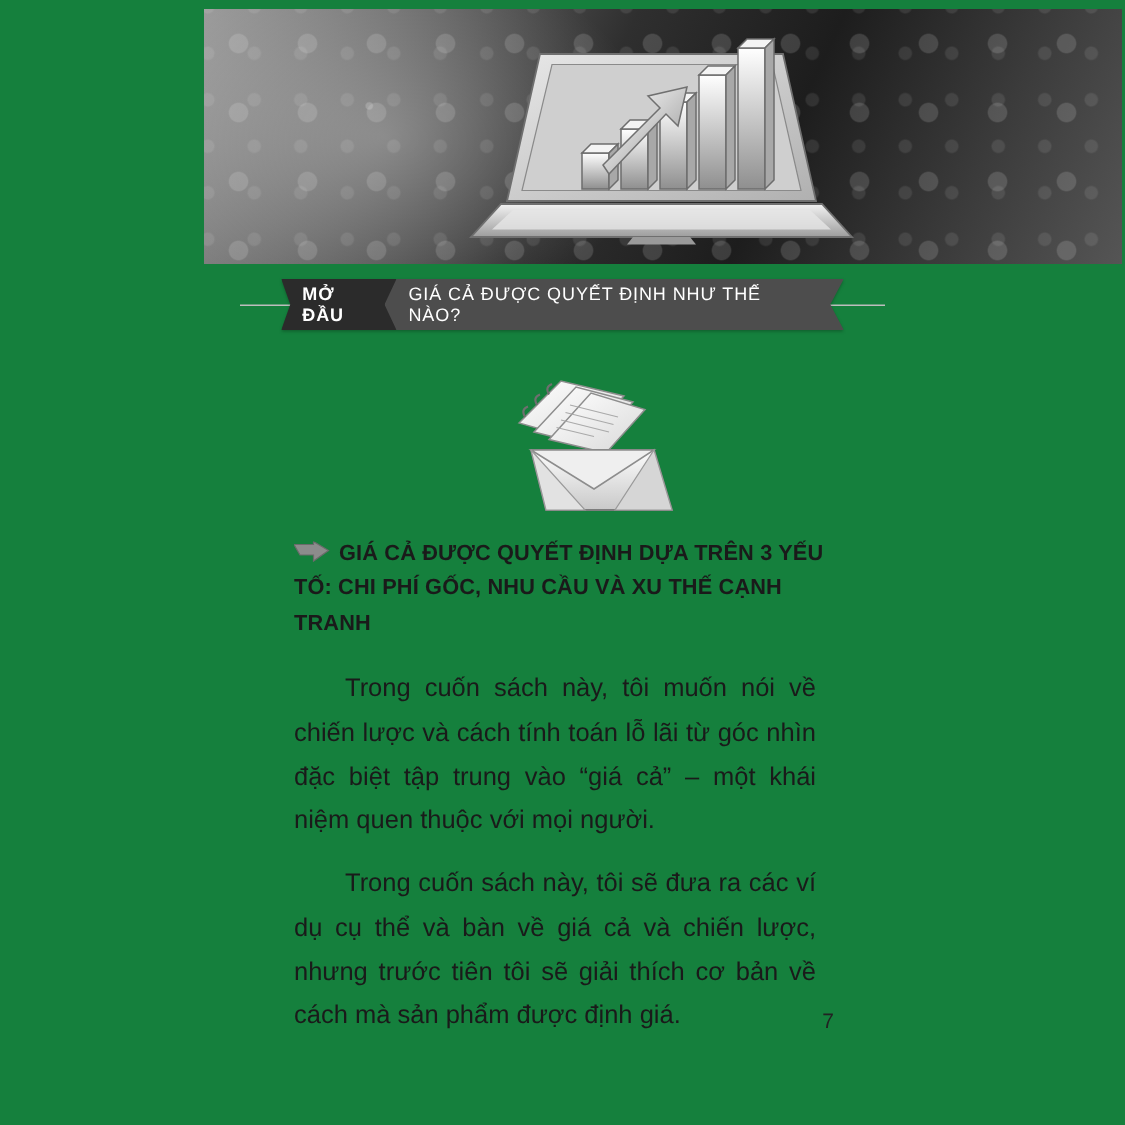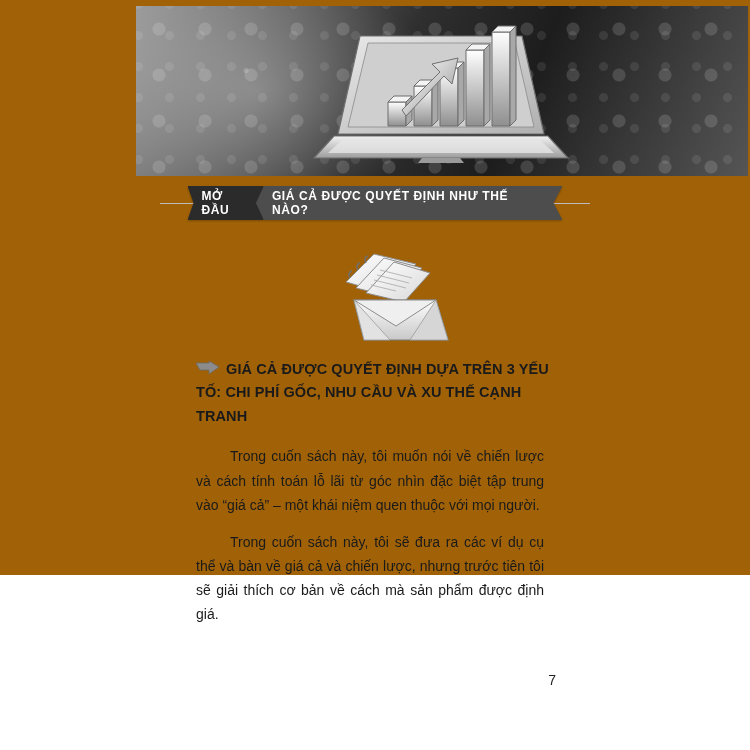--- a/index.html
+++ b/index.html
@@ -13,22 +13,22 @@
     font-family: "Liberation Sans", sans-serif;
     color: #1a1a1a;
     position: relative;
     overflow: hidden;
   }
 
   .page {
     position: absolute;
     left: 0; top: 0;
     width: 750px;
-    height: 575px;
-    background: #a16207;
+    height: 750px;
+    background: #15803d;
   }
 
   
   .hero {
     position: absolute;
     left: 136px;
     top: 6px;
     width: 612px;
     height: 170px;
     overflow: hidden;
@@ -96,21 +96,21 @@
     letter-spacing: 0.6px;
     display: flex;
     align-items: center;
     padding: 0 10px 0 14px;
     clip-path: polygon(0 0, 100% 0, 100% 100%, 0 100%, 6px 50%);
   }
   .ribbon-right {
     background: #4d4d4d;
     color: #fff;
     font-size: 12px;
-    font-weight: bold;
+    font-weight: normal;
     letter-spacing: 0.6px;
     display: flex;
     align-items: center;
     padding: 0 18px 0 16px;
     margin-left: -8px;
     clip-path: polygon(8px 0, 100% 0, calc(100% - 9px) 50%, 100% 100%, 8px 100%, 0 50%);
   }
 
   
   .envelope {
@@ -138,21 +138,21 @@
     position: relative;
   }
   .lead-arrow {
     position: absolute;
     left: 0;
     top: 3px;
     width: 24px;
     height: 14px;
   }
   p.body {
-    font-size: 14px;
+    font-size: 17px;
     line-height: 1.72;
     margin: 0 12px 13px 0;
     text-indent: 34px;
     text-align: justify;
     text-justify: inter-word;
   }
   .page-number {
     position: absolute;
     left: 196px;
     top: 672px;

